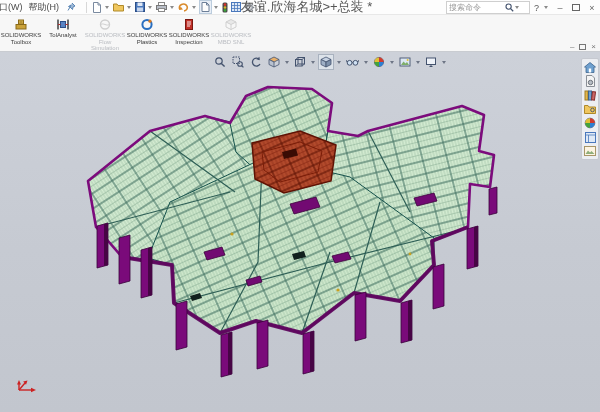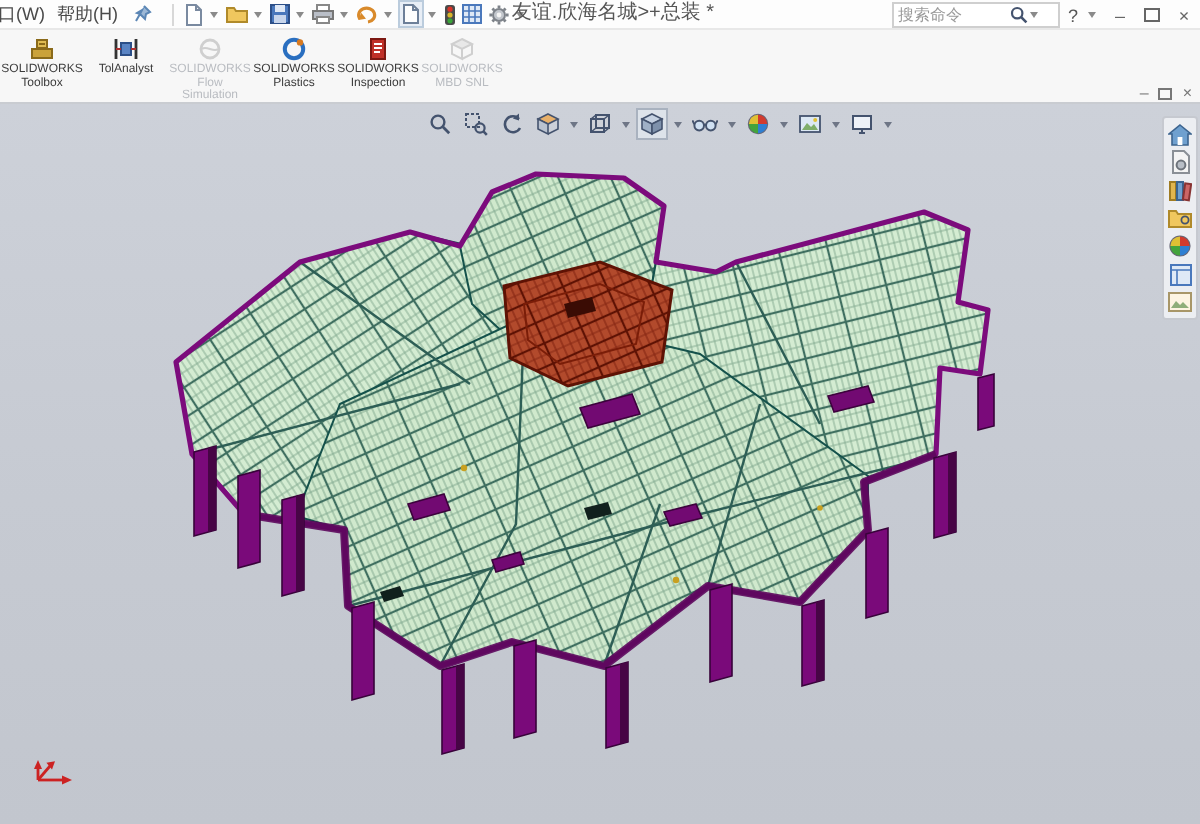--- a/index.html
+++ b/index.html
@@ -13,21 +13,21 @@
   .menu-item{cursor:default;white-space:nowrap;}
   .menu-item.clip{display:inline-block;max-width:25px;overflow:hidden;text-indent:-10px;}
   .pin{margin-left:2px;display:inline-flex;}
   .tb-sep{width:1px;height:11px;background:#d8d8d8;margin:0 4px;}
   .std-toolbar{display:flex;align-items:center;gap:1px;}
   .tb-ico{display:inline-flex;align-items:center;height:12px;padding:0 1px;}
   .tb-ico.pressed{border:1px solid #bcd;background:#e8eef6;}
   .dd{width:0;height:0;border-left:2.5px solid transparent;border-right:2.5px solid transparent;
     border-top:3px solid #8a8a8a;margin:0 2px 0 1px;}
   .doc-title{position:absolute;left:0;right:0;top:0;height:14px;line-height:14px;
-    text-align:center;font-size:10px;color:#555;pointer-events:none;margin-left:13px;}
+    text-align:center;font-size:13px;color:#555;pointer-events:none;margin-left:13px;}
   .tb-right{position:absolute;right:2px;top:1px;display:flex;align-items:center;gap:4px;}
   .search-box{display:flex;align-items:center;border:1px solid #cfcfcf;background:#fff;
     height:11px;width:78px;padding:0 2px;}
   .search-box input{border:none;outline:none;width:56px;font-size:8px;color:#333;
     font-family:"Liberation Sans","DejaVu Sans",sans-serif;padding:0;background:transparent;}
   .search-box input::placeholder{color:#9a9a9a;}
   .help-label{font-size:9px;color:#555;}
   .win-btn{font-size:9px;color:#666;width:12px;text-align:center;line-height:12px;}
   .restore-glyph{display:inline-block;width:6px;height:5px;border:1px solid #666;margin:0 2px;}
 

